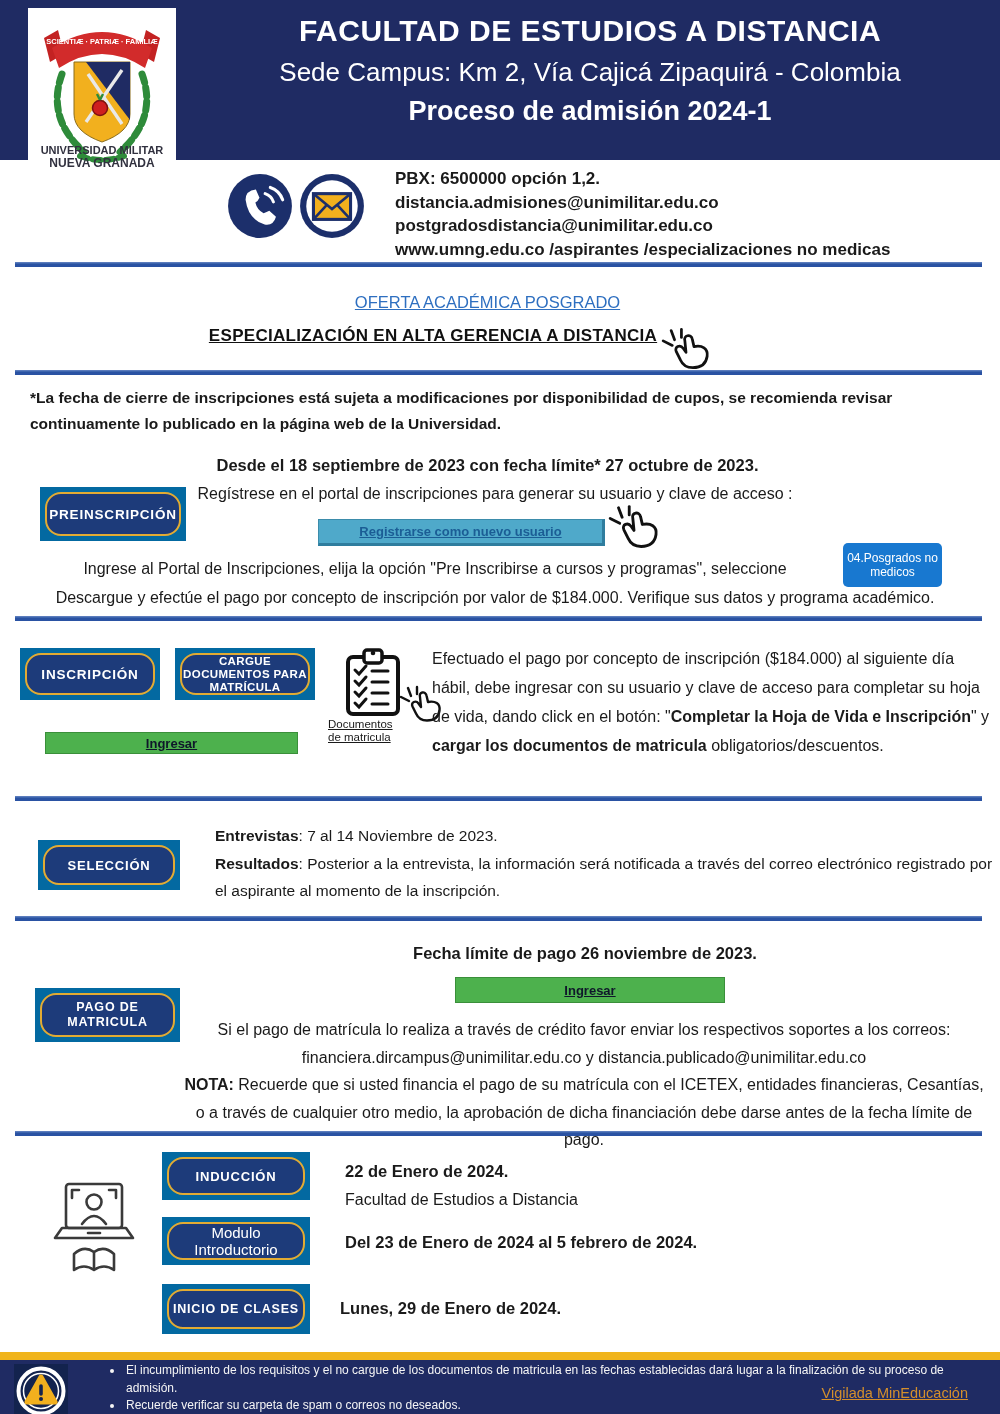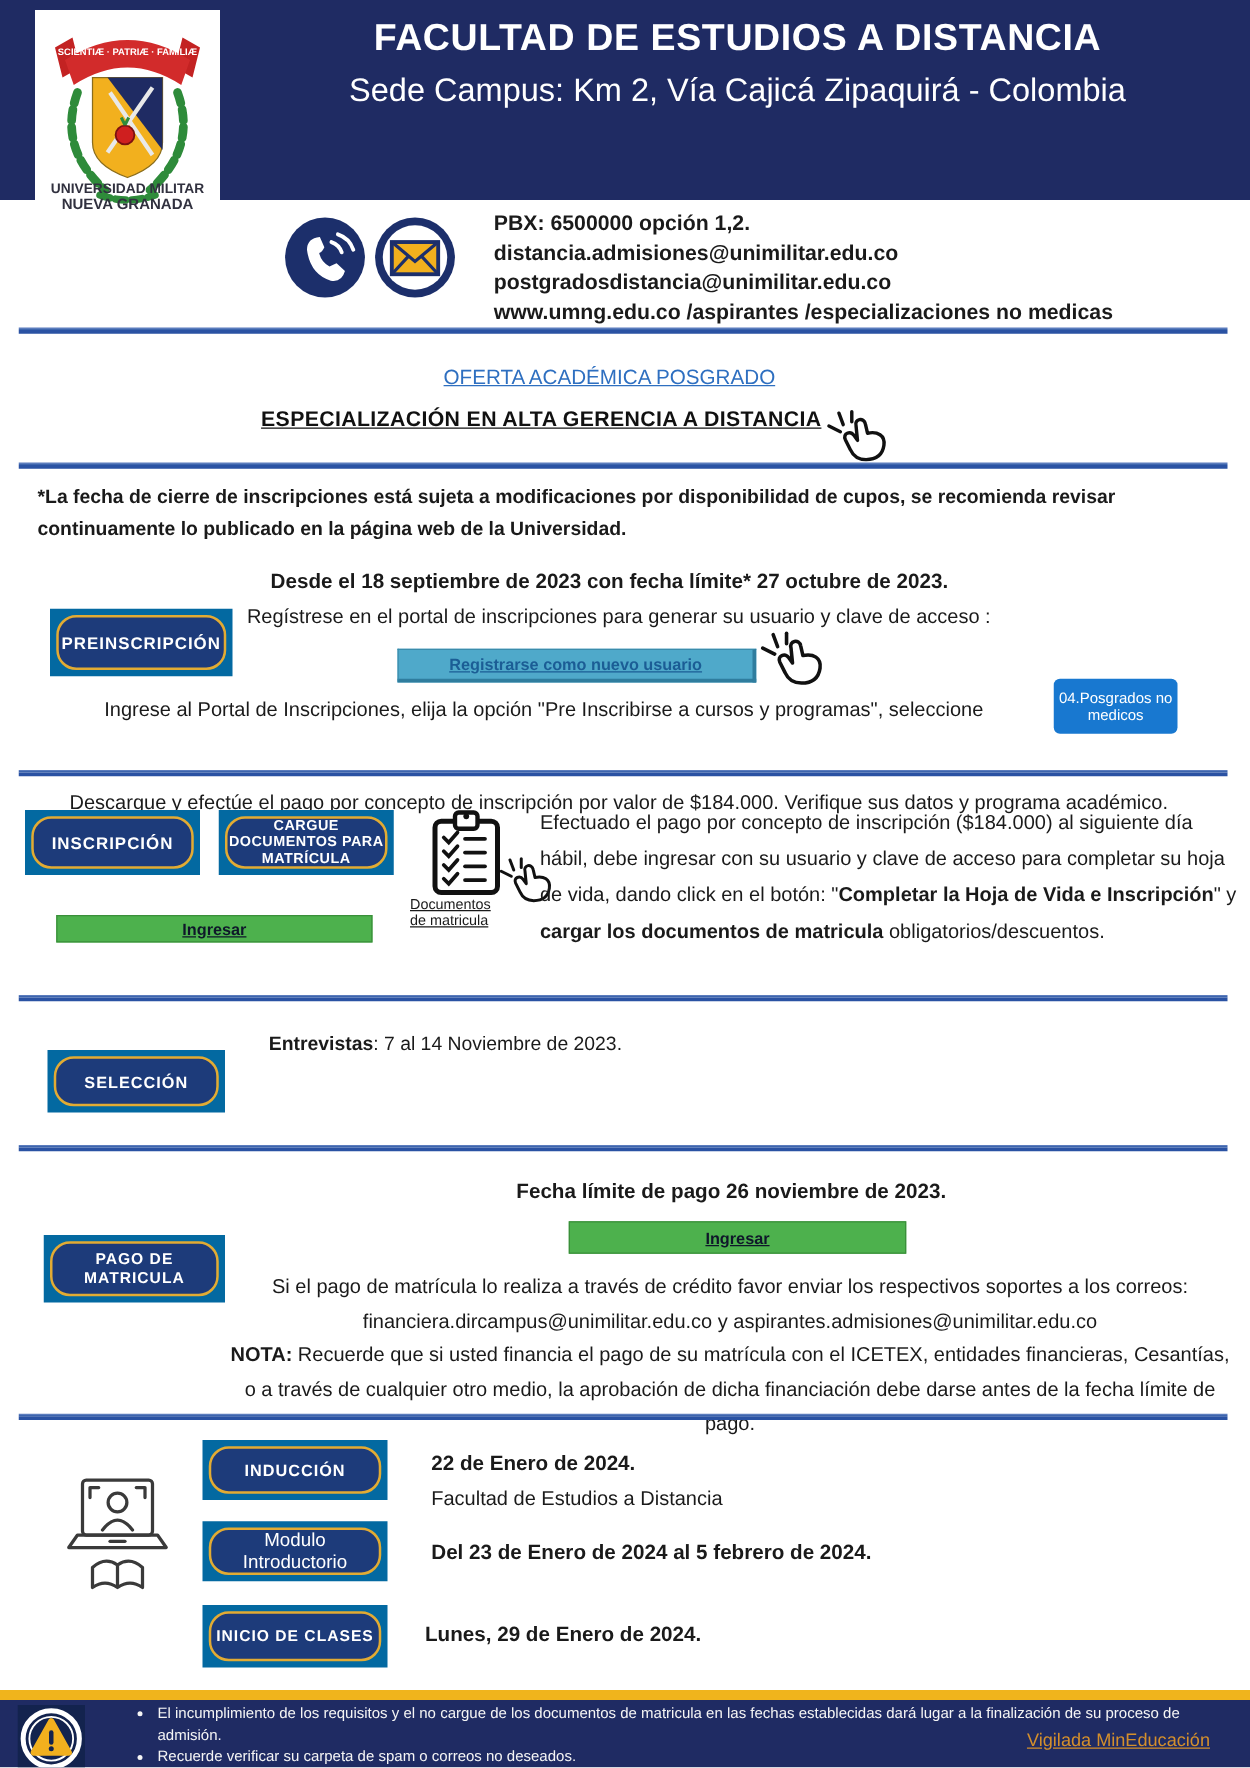--- a/index.html
+++ b/index.html
@@ -47,21 +47,21 @@
   .badge-pre .badge-in{font-size:13.5px;}
   .pre-register{left:110px;top:485px;width:770px;text-align:center;font-size:16px;}
   .btn-lightblue{left:318px;top:519px;width:287px;height:27px;background:#4fa9ca;
     border:1px solid #3b8cab;border-right:3px solid #2f7d9e;border-bottom:3px solid #2f7d9e;
     display:flex;align-items:center;justify-content:center;cursor:pointer;}
   .btn-lightblue span{color:#1b5d95;font-size:13px;font-weight:bold;text-decoration:underline;}
   .pre-portal{left:40px;top:560px;width:790px;text-align:center;font-size:16px;}
   .btn-posgrados{left:843px;top:543px;width:99px;height:44px;background:#1878d0;border-radius:5px;
     color:#fff;font-size:12px;display:flex;align-items:center;justify-content:center;text-align:center;
     line-height:14px;cursor:pointer;}
-  .pre-payment{left:20px;top:589px;width:950px;text-align:center;font-size:16px;margin-top:45px;}
+  .pre-payment{left:20px;top:589px;width:950px;text-align:center;font-size:16px;}
 
   
   .badge-insc{left:20px;top:648px;width:140px;height:52px;}
   .badge-insc .badge-in{font-size:13.5px;}
   .badge-cargue{left:175px;top:648px;width:140px;height:52px;}
   .badge-cargue .badge-in{font-size:11.5px;line-height:13px;letter-spacing:.4px;}
   .btn-green{background:#4db14d;border:1px solid #3a8f3a;display:flex;align-items:center;justify-content:center;cursor:pointer;}
   .btn-green span{color:#0f172a;font-size:13px;font-weight:600;text-decoration:underline;}
   .btn-green1{left:45px;top:732px;width:253px;height:22px;}
   .clipboard{left:342px;top:648px;}
@@ -132,20 +132,21 @@
       <path d="M72 92 L69 86 M72 92 L75 86" stroke="#2e8b3a" stroke-width="2.4" fill="none"></path>
 
       <text x="74" y="146" text-anchor="middle" font-size="11" font-weight="bold" fill="#31313f">UNIVERSIDAD MILITAR</text>
       <text x="74" y="159" text-anchor="middle" font-size="12" font-weight="bold" fill="#31313f">NUEVA GRANADA</text>
     </svg>
   </div>
 
   <div class="abs header-text">
     <div class="header-title">FACULTAD DE ESTUDIOS A DISTANCIA</div>
     <div class="header-sub">Sede Campus: Km 2, Vía Cajicá Zipaquirá - Colombia</div>
+    <div class="header-proc">Proceso de admisión 2024-1</div>
   </div>
 
   <div class="abs contact-icons">
     <svg width="68" height="68" viewBox="0 0 66 66">
       <circle cx="33" cy="33" r="31" fill="#1c2f6b"></circle>
       <path d="M19 27 q0 -9 10 -10 l3.5 8 q-1.5 3.5 -4 4.5 q1.5 7 8 10.5 q3 -1.5 5.5 -2.5 l6.5 6 q-2.5 9 -11 7.5 q-16 -5 -18.5 -24 z" fill="#ffffff"></path>
       <path d="M38 21 q6 2 8 8 M43 15 q9 3 12 12" stroke="#ffffff" stroke-width="3" fill="none" stroke-linecap="round"></path>
     </svg>
     <svg width="68" height="68" viewBox="0 0 66 66">
       <circle cx="33" cy="33" r="31" fill="#1c2f6b"></circle>
@@ -251,34 +252,35 @@
     <span>Efectuado el pago por concepto de inscripción ($184.000) al siguiente día hábil, debe ingresar con su usuario y clave de acceso para completar su hoja de vida, dando click en el botón: "</span><b>Completar la Hoja de Vida e Inscripción</b><span>" y </span><b>cargar los documentos de matricula</b><span> obligatorios/descuentos.</span>
   </div>
 
   <div class="abs divider" style="top:796px"></div>
 
   <div class="abs badge badge-sel">
     <div class="badge-in">SELECCIÓN</div>
   </div>
   <div class="abs sel-text">
     <div><b>Entrevistas</b><span>:  7 al 14 Noviembre de 2023.</span></div>
+    <div><b>Resultados</b><span>:  Posterior a la entrevista, la información será notificada a través del correo electrónico registrado por el aspirante al momento de la inscripción.</span></div>
   </div>
 
   <div class="abs divider" style="top:916px"></div>
 
   <div class="abs pago-heading">Fecha límite de pago 26 noviembre de 2023.</div>
   <div class="abs btn-green btn-green2">
     <span>Ingresar</span>
   </div>
   <div class="abs badge badge-pago">
     <div class="badge-in">PAGO DE MATRICULA</div>
   </div>
   <div class="abs pago-text">
     <div>Si el pago de matrícula lo realiza a través de crédito favor enviar los respectivos soportes a los correos:</div>
-    <div>financiera.dircampus@unimilitar.edu.co y aspirantes.admisiones@unimilitar.edu.co</div>
+    <div>financiera.dircampus@unimilitar.edu.co y distancia.publicado@unimilitar.edu.co</div>
     <div><b>NOTA:</b><span> Recuerde que si usted financia el pago de su matrícula con el ICETEX, entidades financieras, Cesantías, o a través de cualquier otro medio, la aprobación de dicha financiación debe darse antes de la fecha límite de pago.</span></div>
   </div>
 
   <div class="abs divider" style="top:1131px"></div>
 
   <svg class="abs laptop" width="84" height="98" viewBox="0 0 84 98">
     <g fill="none" stroke="#3a3a3a" stroke-width="2.6" stroke-linecap="round" stroke-linejoin="round">
       <rect x="14" y="6" width="56" height="44" rx="3"></rect>
       <path d="M20 12 h7 M20 12 v8 M64 12 h-7 M64 12 v8"></path>
       <circle cx="42" cy="24" r="7.5"></circle>

